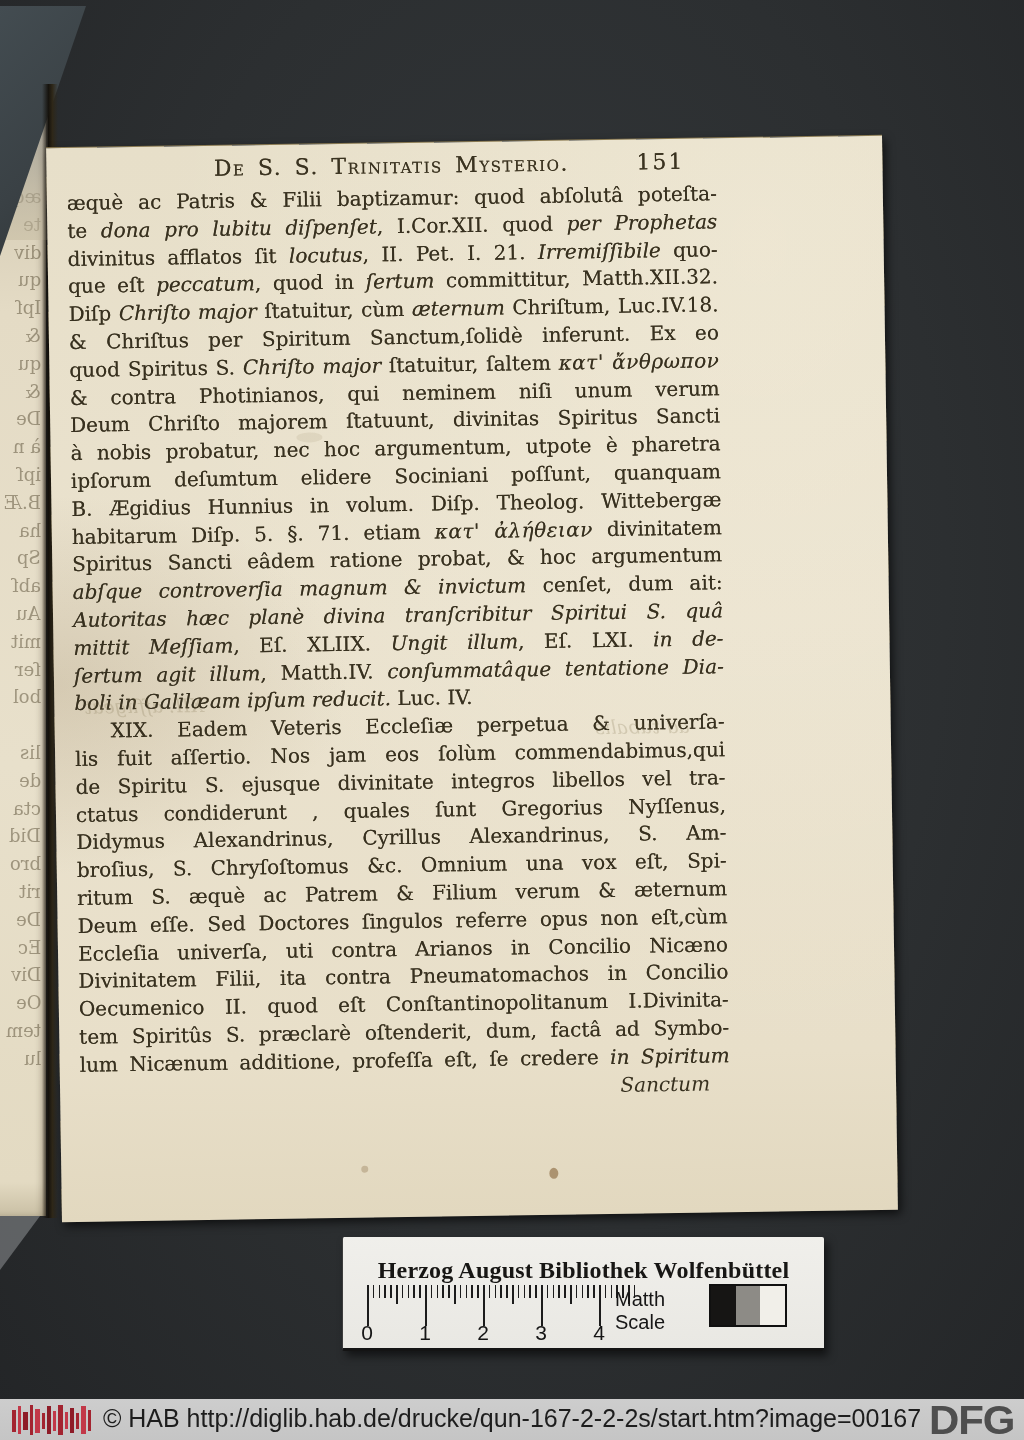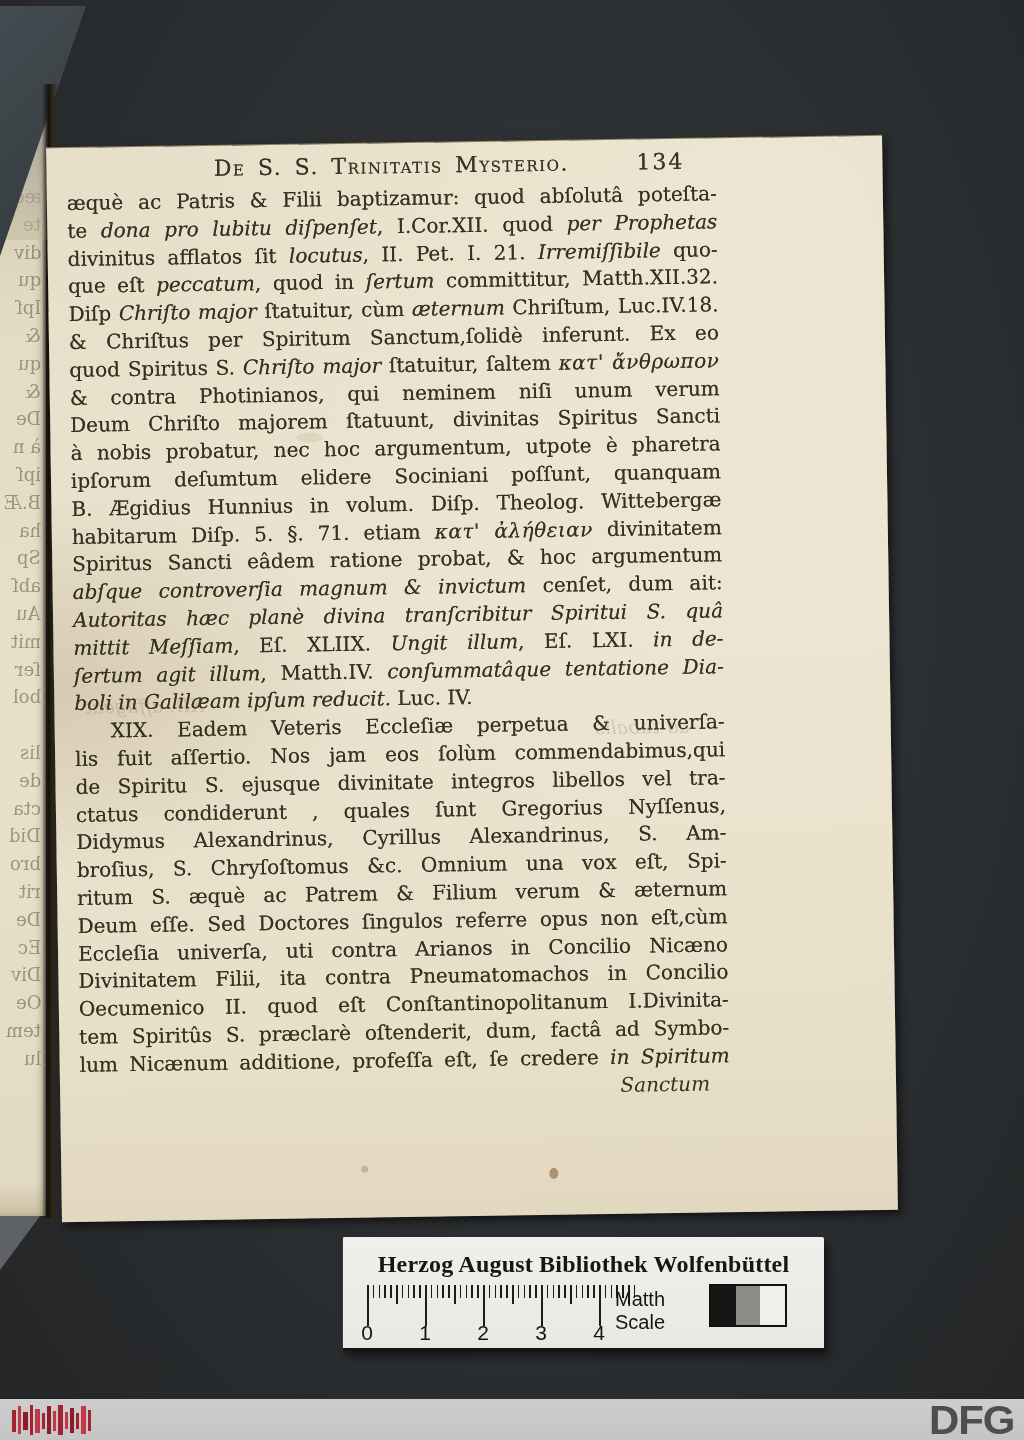--- a/index.html
+++ b/index.html
@@ -45,21 +45,21 @@
   .catchword{height:27.8px;line-height:27.8px;text-align:right;padding-right:20px;
     font-style:italic;font-size:20px;}
   .ghost{position:absolute;transform:scaleX(-1);color:rgba(120,104,70,.22);
     font-size:19px;font-style:italic;white-space:nowrap;}
   .stain{position:absolute;border-radius:50%;}
   
   .ruler-card{position:absolute;left:342px;top:1237px;width:481px;height:111px;
     background:linear-gradient(180deg,#f0efeb 0%,#e9e8e3 100%);border-radius:2px;
     border-bottom:3px solid #141414;border-left:1px solid #3c3c3c;
     box-shadow:4px 5px 9px rgba(0,0,0,.55);}
-  .card-title{margin-top:14px;text-align:center;font-family:"Liberation Serif", serif;
+  .card-title{margin-top:20px;text-align:center;font-family:"Liberation Serif", serif;
     font-weight:bold;font-size:24px;color:#171614;letter-spacing:.2px;}
   .tick{position:absolute;top:48px;background:#1c1c1c;}
   .tick.mm{width:1.5px;height:13px;}
   .tick.half{width:1.5px;height:19px;}
   .tick.cm{width:2px;height:41px;}
   .ruler-num{position:absolute;top:84px;width:20px;margin-left:-10px;text-align:center;
     font-family:"Liberation Sans", sans-serif;font-size:21px;color:#151515;}
   .gs-label{position:absolute;left:272px;top:51px;width:92px;
     font-family:"Liberation Sans", sans-serif;font-size:20px;color:#161616;}
   .patches{position:absolute;left:366px;top:47px;width:78px;height:43px;
@@ -116,21 +116,21 @@
   </div>
   <div class="glass-gray"></div>
   <div class="glass-dark"></div>
   <div class="gutter"></div>
   <div class="bottom-wedge"></div>
 
   <div class="page">
     <div class="column">
       <div class="page-header">
         <span>De S. S. Trinitatis Mysterio.</span>
-        <span class="page-num">134</span>
+        <span class="page-num">151</span>
       </div>
       <div class="text-block" id="text-block">
           <div class="tl"><span class="ro">æquè ac Patris &amp; Filii baptizamur: quod abſolutâ poteſta-</span></div>
           <div class="tl"><span class="ro">te </span><span class="it">dona pro lubitu diſpenſet</span><span class="ro">, I.Cor.XII. quod </span><span class="it">per Prophetas</span></div>
           <div class="tl"><span class="ro">divinitus afflatos ſit </span><span class="it">locutus</span><span class="ro">, II. Pet. I. 21. </span><span class="it">Irremiſſibile</span><span class="ro"> quo-</span></div>
           <div class="tl"><span class="ro">que eſt </span><span class="it">peccatum</span><span class="ro">, quod in </span><span class="it">ſertum</span><span class="ro"> committitur, Matth.XII.32.</span></div>
           <div class="tl"><span class="ro">Diſp </span><span class="it">Chriſto major</span><span class="ro"> ſtatuitur, cùm </span><span class="it">æternum</span><span class="ro"> Chriſtum, Luc.IV.18.</span></div>
           <div class="tl"><span class="ro">&amp; Chriſtus per Spiritum Sanctum,ſolidè inferunt. Ex eo</span></div>
           <div class="tl"><span class="ro">quod Spiritus S. </span><span class="it">Chriſto major</span><span class="ro"> ſtatuitur, ſaltem </span><span class="gk">κατ' ἄνθρωπον</span></div>
           <div class="tl"><span class="ro">&amp; contra Photinianos, qui neminem niſi unum verum</span></div>
@@ -246,16 +246,17 @@
       <rect x="32" y="10" width="3" height="16" fill="#a32430"></rect>
       <rect x="37" y="3" width="4" height="28" fill="#8e1c28"></rect>
       <rect x="43" y="8" width="3" height="20" fill="#c23848"></rect>
       <rect x="48" y="2" width="5" height="30" fill="#a32430"></rect>
       <rect x="55" y="9" width="3" height="17" fill="#c23848"></rect>
       <rect x="60" y="5" width="4" height="25" fill="#8e1c28"></rect>
       <rect x="66" y="10" width="3" height="16" fill="#a32430"></rect>
       <rect x="71" y="3" width="5" height="28" fill="#c23848"></rect>
       <rect x="78" y="7" width="3" height="21" fill="#a32430"></rect>
     </svg>
+    <div class="footer-url">© HAB http://diglib.hab.de/drucke/qun-167-2-2-2s/start.htm?image=00167</div>
     <div class="dfg">DFG</div>
   </div>
 
 </div>
 
 </body></html>

